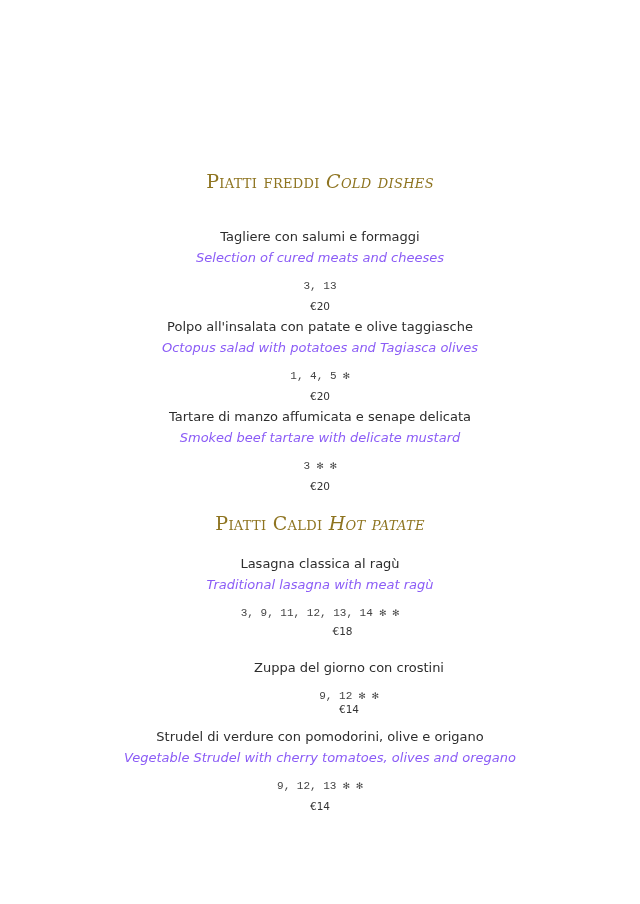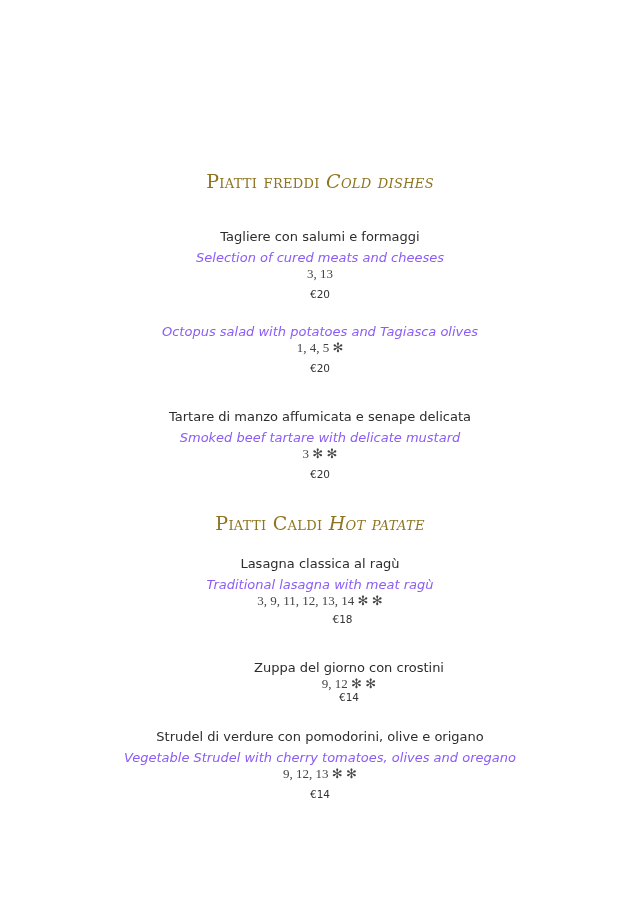--- a/index.html
+++ b/index.html
@@ -8,42 +8,43 @@
   .page { position: absolute; left: 0; top: 0; width: 640px; height: 659px; }
   .heading { position: absolute; left: 0; width: 640px; text-align: center;
              font-family: "DejaVu Serif", serif; color: #8e7420;
              font-size: 19px; letter-spacing: 0.3px; white-space: nowrap; }
   .heading .sc { font-variant: small-caps; }
   .heading .it { font-style: italic; font-variant: small-caps; }
   .item { position: absolute; left: 0; width: 640px; text-align: center; }
   .it-name { font-size: 13px; line-height: 16px; color: #2d2d2d; white-space: nowrap; }
   .it-desc { font-size: 13px; line-height: 16px; font-style: italic; color: #8b5cf6;
              margin-top: 5px; white-space: nowrap; }
-  .it-allergens { font-family: Liberation Serif, serif; font-size: 13px; line-height: 10px;
-                  color: #444; margin-top: 3px; }
+  .it-allergens { font-family: Liberation Mono, monospace; font-size: 11px; line-height: 10px;
+                  color: #444; margin-top: 15px; }
   .it-price { font-size: 10.5px; line-height: 12px; color: #333; }
 </style>
 </head>
 <body>
 
 <div class="page">
 
   <div class="heading" style="top:170px;">
     <span class="sc">Piatti freddi</span>
     <span class="it">Cold dishes</span>
   </div>
 
   <div class="item" style="top:229px;">
     <div class="it-name">Tagliere con salumi e formaggi</div>
     <div class="it-desc">Selection of cured meats and cheeses</div>
     <div class="it-allergens">3, 13</div>
     <div class="it-price" style="margin-top:9px;">€20</div>
   </div>
 
   <div class="item" style="top:319px;">
+    <div class="it-name">Polpo all'insalata con patate e olive taggiasche</div>
     <div class="it-desc">Octopus salad with potatoes and Tagiasca olives</div>
     <div class="it-allergens">1, 4, 5 ✻</div>
     <div class="it-price" style="margin-top:9px;">€20</div>
   </div>
 
   <div class="item" style="top:409px;">
     <div class="it-name">Tartare di manzo affumicata e senape delicata</div>
     <div class="it-desc">Smoked beef tartare with delicate mustard</div>
     <div class="it-allergens">3 ✻ ✻</div>
     <div class="it-price" style="margin-top:9px;">€20</div>

